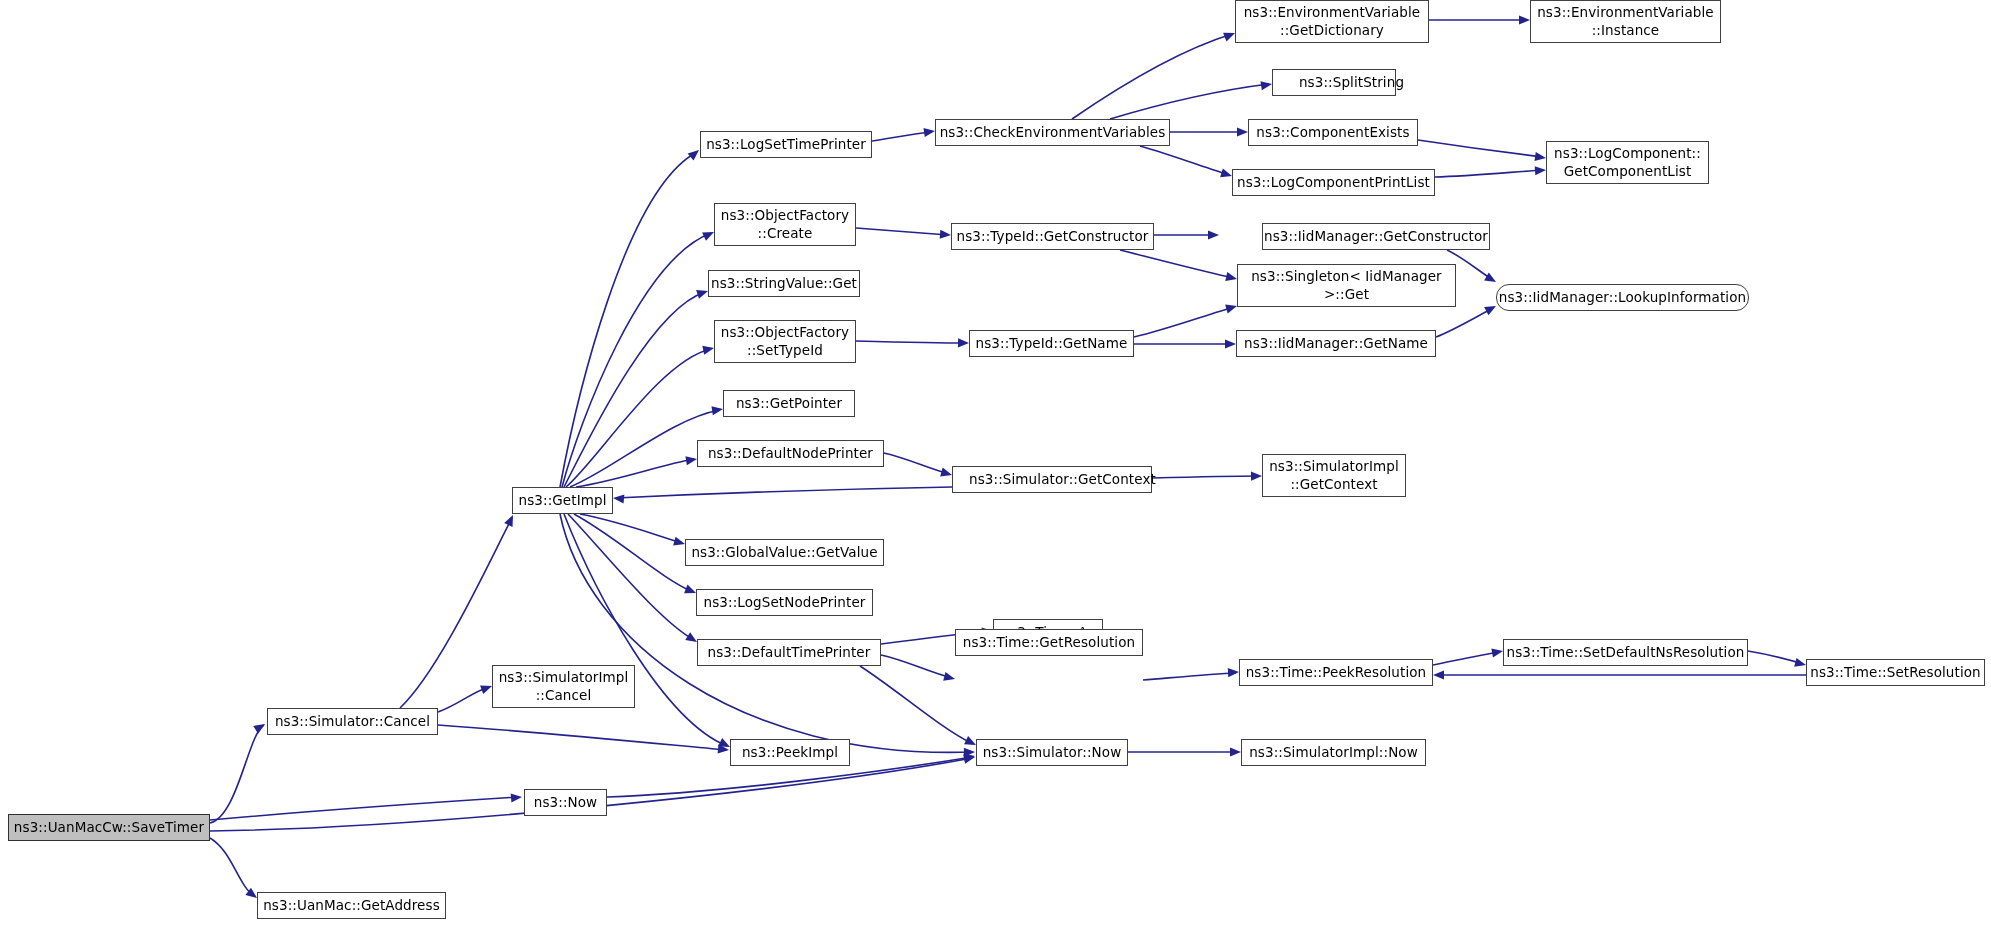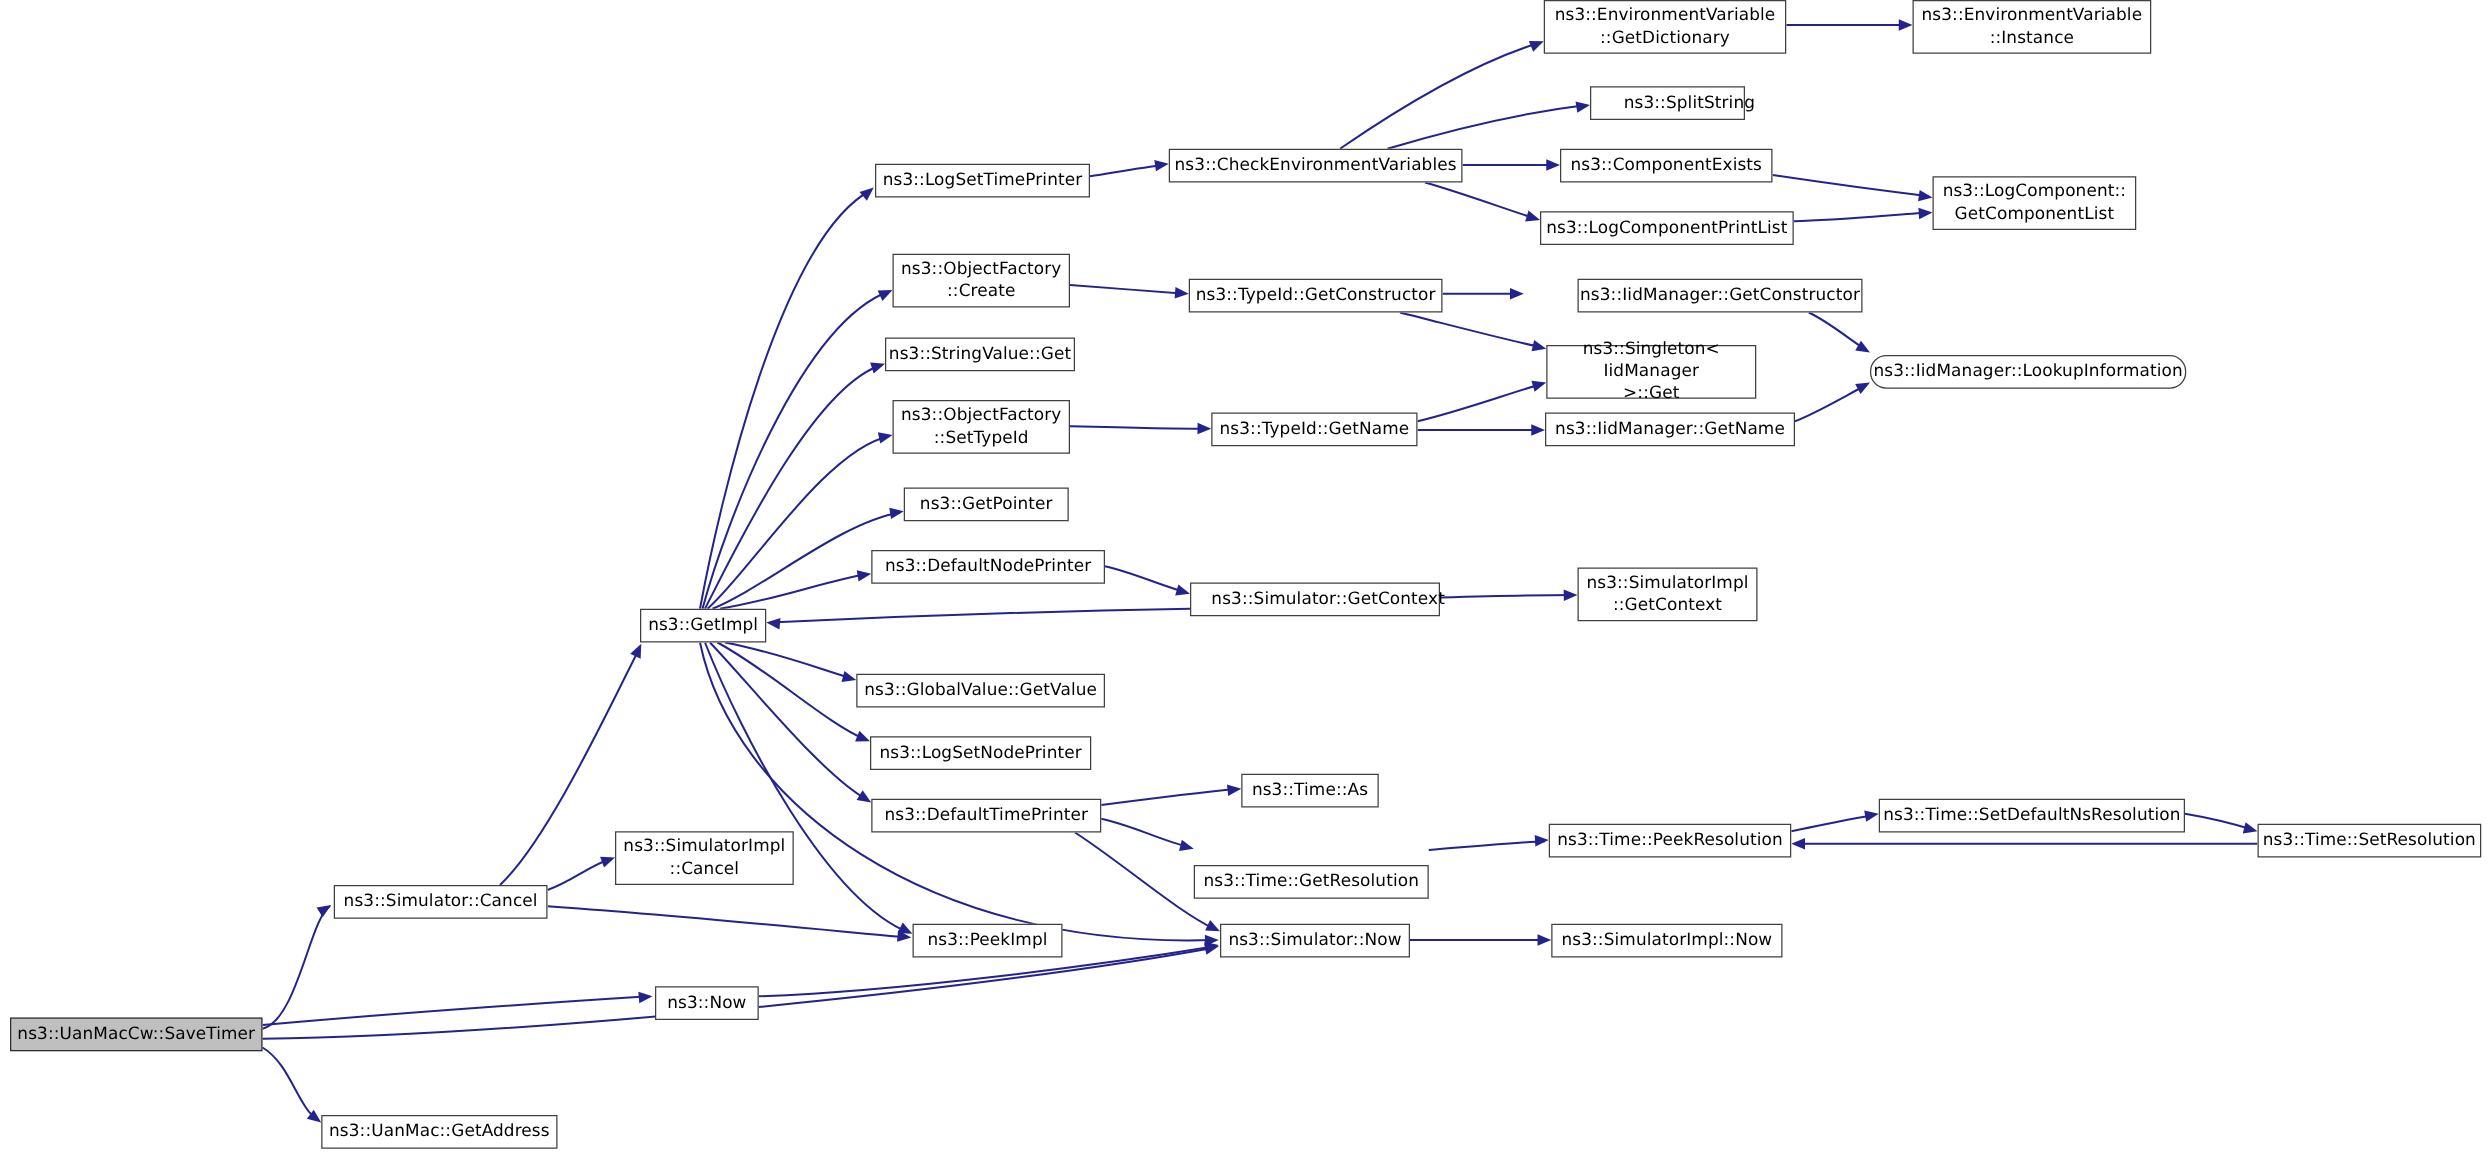--- a/index.html
+++ b/index.html
@@ -162,29 +162,29 @@
       <div class="node" title="ns3::GetPointer" style="left: 723px; top: 390px; width: 132px; height: 27px;"><span>ns3::GetPointer</span></div>
       <div class="node" title="ns3::DefaultNodePrinter" style="left: 697px; top: 440px; width: 187px; height: 27px;"><span>ns3::DefaultNodePrinter</span></div>
       <div class="node" title="ns3::GlobalValue::GetValue" style="left: 685px; top: 539px; width: 199px; height: 27px;"><span>ns3::GlobalValue::GetValue</span></div>
       <div class="node" title="ns3::LogSetNodePrinter" style="left: 696px; top: 589px; width: 177px; height: 27px;"><span>ns3::LogSetNodePrinter</span></div>
       <div class="node" title="ns3::DefaultTimePrinter" style="left: 697px; top: 639px; width: 184px; height: 27px;"><span>ns3::DefaultTimePrinter</span></div>
       <div class="node" title="ns3::CheckEnvironmentVariables" style="left: 935px; top: 119px; width: 235px; height: 27px;"><span>ns3::CheckEnvironmentVariables</span></div>
       <div class="node" title="ns3::TypeId::GetConstructor" style="left: 951px; top: 223px; width: 203px; height: 27px;"><span>ns3::TypeId::GetConstructor</span></div>
       <div class="node" title="ns3::TypeId::GetName" style="left: 969px; top: 330px; width: 165px; height: 27px;"><span>ns3::TypeId::GetName</span></div>
       <div class="node" title="ns3::Simulator::GetContext" style="left: 952px; top: 466px; width: 200px; height: 27px; padding-left: 24px;"><span>ns3::Simulator::GetContext</span></div>
       <div class="node" title="ns3::Time::As" style="left: 993px; top: 619px; width: 110px; height: 27px;"><span>ns3::Time::As</span></div>
-      <div class="node" title="ns3::Time::GetResolution" style="left: 955px; top: 692px; width: 188px; height: 27px;"><span>ns3::Time::GetResolution</span></div>
+      <div class="node" title="ns3::Time::GetResolution" style="left: 955px; top: 629px; width: 188px; height: 27px;"><span>ns3::Time::GetResolution</span></div>
       <div class="node" title="ns3::Simulator::Now" style="left: 976px; top: 739px; width: 152px; height: 27px;"><span>ns3::Simulator::Now</span></div>
       <div class="node" title="ns3::EnvironmentVariable::GetDictionary" style="left: 1235px; top: 0px; width: 194px; height: 43px;"><span>ns3::EnvironmentVariable
 ::GetDictionary</span></div>
       <div class="node" title="ns3::SplitString" style="left: 1272px; top: 69px; width: 124px; height: 27px; padding-left: 38px;"><span>ns3::SplitString</span></div>
       <div class="node" title="ns3::ComponentExists" style="left: 1248px; top: 119px; width: 170px; height: 27px;"><span>ns3::ComponentExists</span></div>
       <div class="node" title="ns3::LogComponentPrintList" style="left: 1232px; top: 169px; width: 203px; height: 27px;"><span>ns3::LogComponentPrintList</span></div>
       <div class="node" title="ns3::IidManager::GetConstructor" style="left: 1219px; top: 223px; width: 228px; height: 27px; margin-left: 43px;"><span>ns3::IidManager::GetConstructor</span></div>
-      <div class="node" title="ns3::Singleton&lt; IidManager&gt;::Get" style="left: 1237px; top: 276px; width: 168px; height: 43px;"><span>ns3::Singleton&lt; IidManager
+      <div class="node" title="ns3::Singleton&lt; IidManager&gt;::Get" style="left: 1237px; top: 264px; width: 219px; height: 43px;"><span>ns3::Singleton&lt; IidManager
 &gt;::Get</span></div>
       <div class="node" title="ns3::IidManager::GetName" style="left: 1236px; top: 330px; width: 200px; height: 27px;"><span>ns3::IidManager::GetName</span></div>
       <div class="node" title="ns3::SimulatorImpl::GetContext" style="left: 1262px; top: 454px; width: 144px; height: 43px;"><span>ns3::SimulatorImpl
 ::GetContext</span></div>
       <div class="node" title="ns3::Time::PeekResolution" style="left: 1239px; top: 659px; width: 194px; height: 27px;"><span>ns3::Time::PeekResolution</span></div>
       <div class="node" title="ns3::SimulatorImpl::Now" style="left: 1241px; top: 739px; width: 185px; height: 27px;"><span>ns3::SimulatorImpl::Now</span></div>
       <div class="node" title="ns3::EnvironmentVariable::Instance" style="left: 1530px; top: 0px; width: 191px; height: 43px;"><span>ns3::EnvironmentVariable
 ::Instance</span></div>
       <div class="node" title="ns3::LogComponent::GetComponentList" style="left: 1546px; top: 141px; width: 163px; height: 43px;"><span>ns3::LogComponent::
 GetComponentList</span></div>

